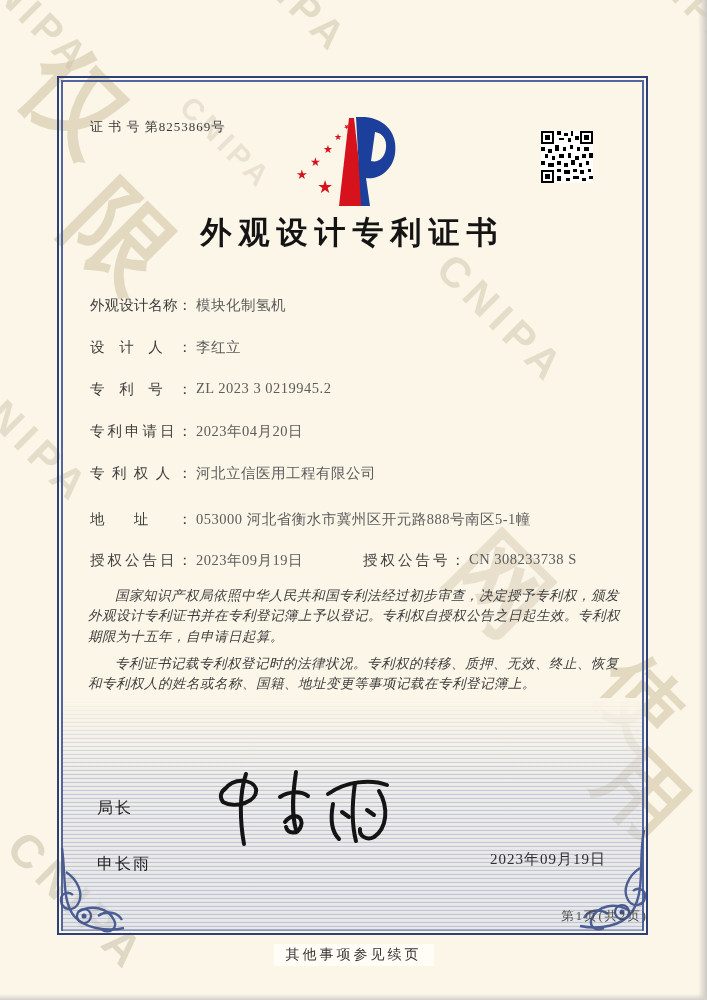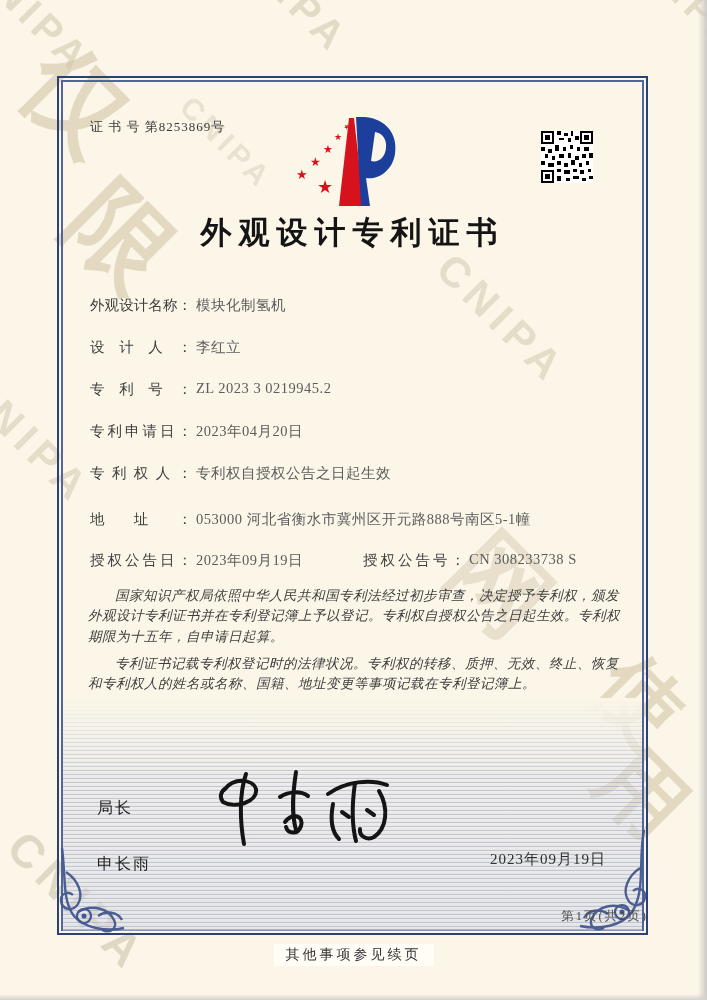--- a/index.html
+++ b/index.html
@@ -147,21 +147,21 @@
 <div class="abs row r2">
   <span class="lab">设计人：</span><span class="val">李红立</span>
 </div>
 <div class="abs row r3">
   <span class="lab">专利号：</span><span class="val">ZL 2023 3 0219945.2</span>
 </div>
 <div class="abs row r4">
   <span class="lab">专利申请日：</span><span class="val">2023年04月20日</span>
 </div>
 <div class="abs row r5">
-  <span class="lab">专利权人：</span><span class="val">专利权自授权公告之日起生效</span>
+  <span class="lab">专利权人：</span><span class="val">河北立信医用工程有限公司</span>
 </div>
 <div class="abs row r6">
   <span class="lab">地址：</span><span class="val">053000 河北省衡水市冀州区开元路888号南区5-1幢</span>
 </div>
 <div class="abs row rgrant">
   <span class="lab">授权公告日：</span><span class="val">2023年09月19日</span>
   <span class="grant2">
     <span class="lab">授权公告号：</span><span class="val">CN 308233738 S</span>
   </span>
 </div>

